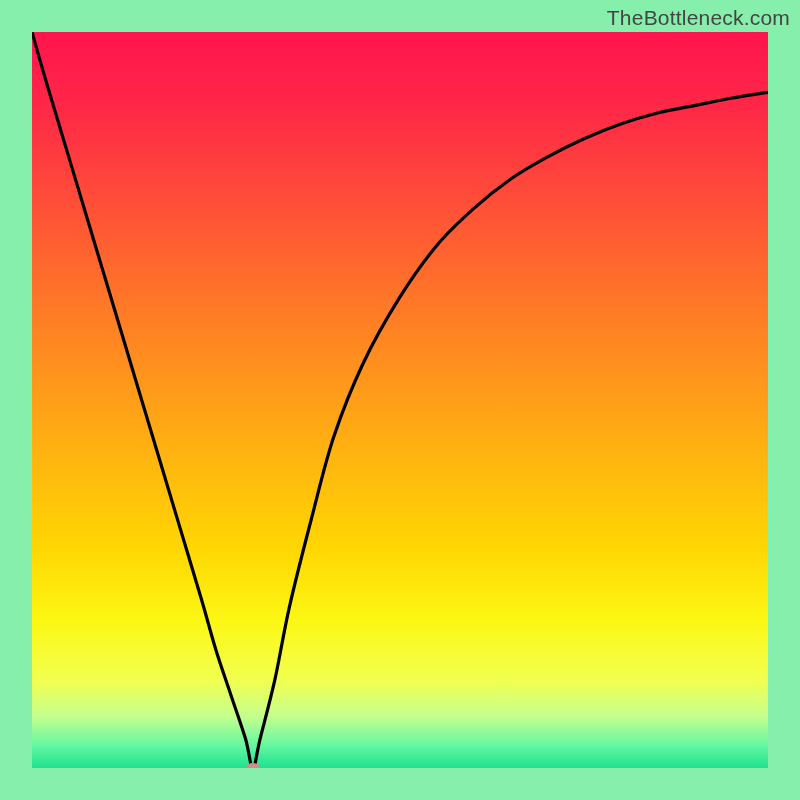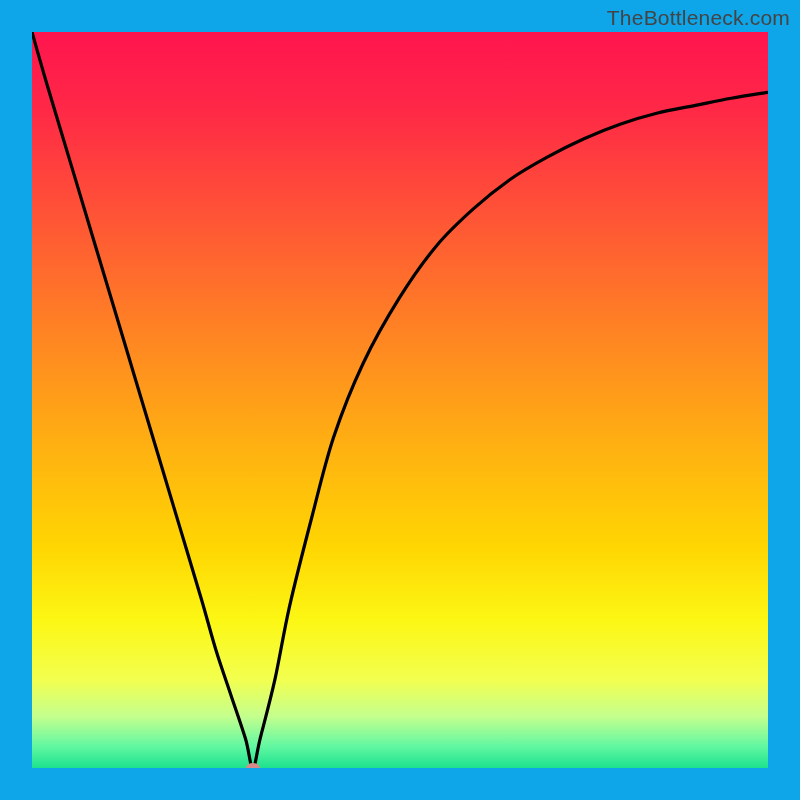--- a/index.html
+++ b/index.html
@@ -8,21 +8,21 @@
     width: 800px;
     height: 800px;
     overflow: hidden;
     background: #000;
     font-family: Arial, Helvetica, sans-serif;
   }
   .frame {
     position: relative;
     width: 800px;
     height: 800px;
-    background: #0ea5e9;
+    background: #86efac;
   }
   .plot-area {
     position: absolute;
     left: 32px;
     top: 32px;
     width: 736px;
     height: 736px;
     overflow: hidden;
   }
   .gradient-bg {

